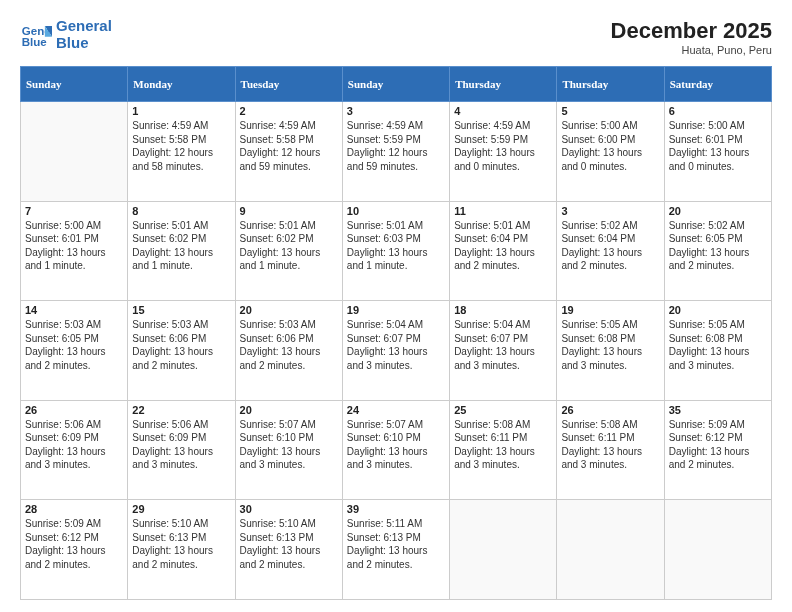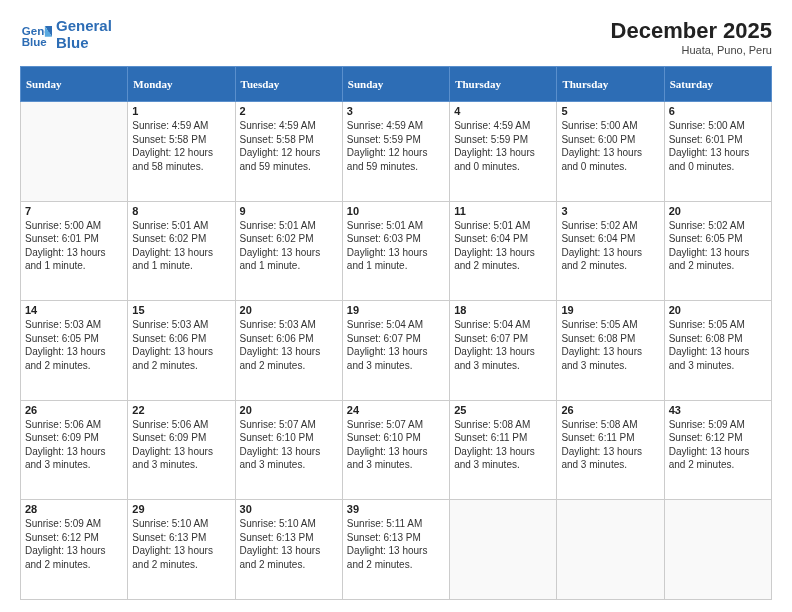--- a/index.html
+++ b/index.html
@@ -236,21 +236,21 @@
           </td>
           <td>
             <span class="day-number">25</span>
             <div class="day-info">Sunrise: 5:08 AM<br>Sunset: 6:11 PM<br>Daylight: 13 hours<br>and 3 minutes.</div>
           </td>
           <td>
             <span class="day-number">26</span>
             <div class="day-info">Sunrise: 5:08 AM<br>Sunset: 6:11 PM<br>Daylight: 13 hours<br>and 3 minutes.</div>
           </td>
           <td>
-            <span class="day-number">43</span>
+            <span class="day-number">35</span>
             <div class="day-info">Sunrise: 5:09 AM<br>Sunset: 6:12 PM<br>Daylight: 13 hours<br>and 2 minutes.</div>
           </td>
         </tr>
         <tr class="week-row">
           <td>
             <span class="day-number">28</span>
             <div class="day-info">Sunrise: 5:09 AM<br>Sunset: 6:12 PM<br>Daylight: 13 hours<br>and 2 minutes.</div>
           </td>
           <td>
             <span class="day-number">29</span>

